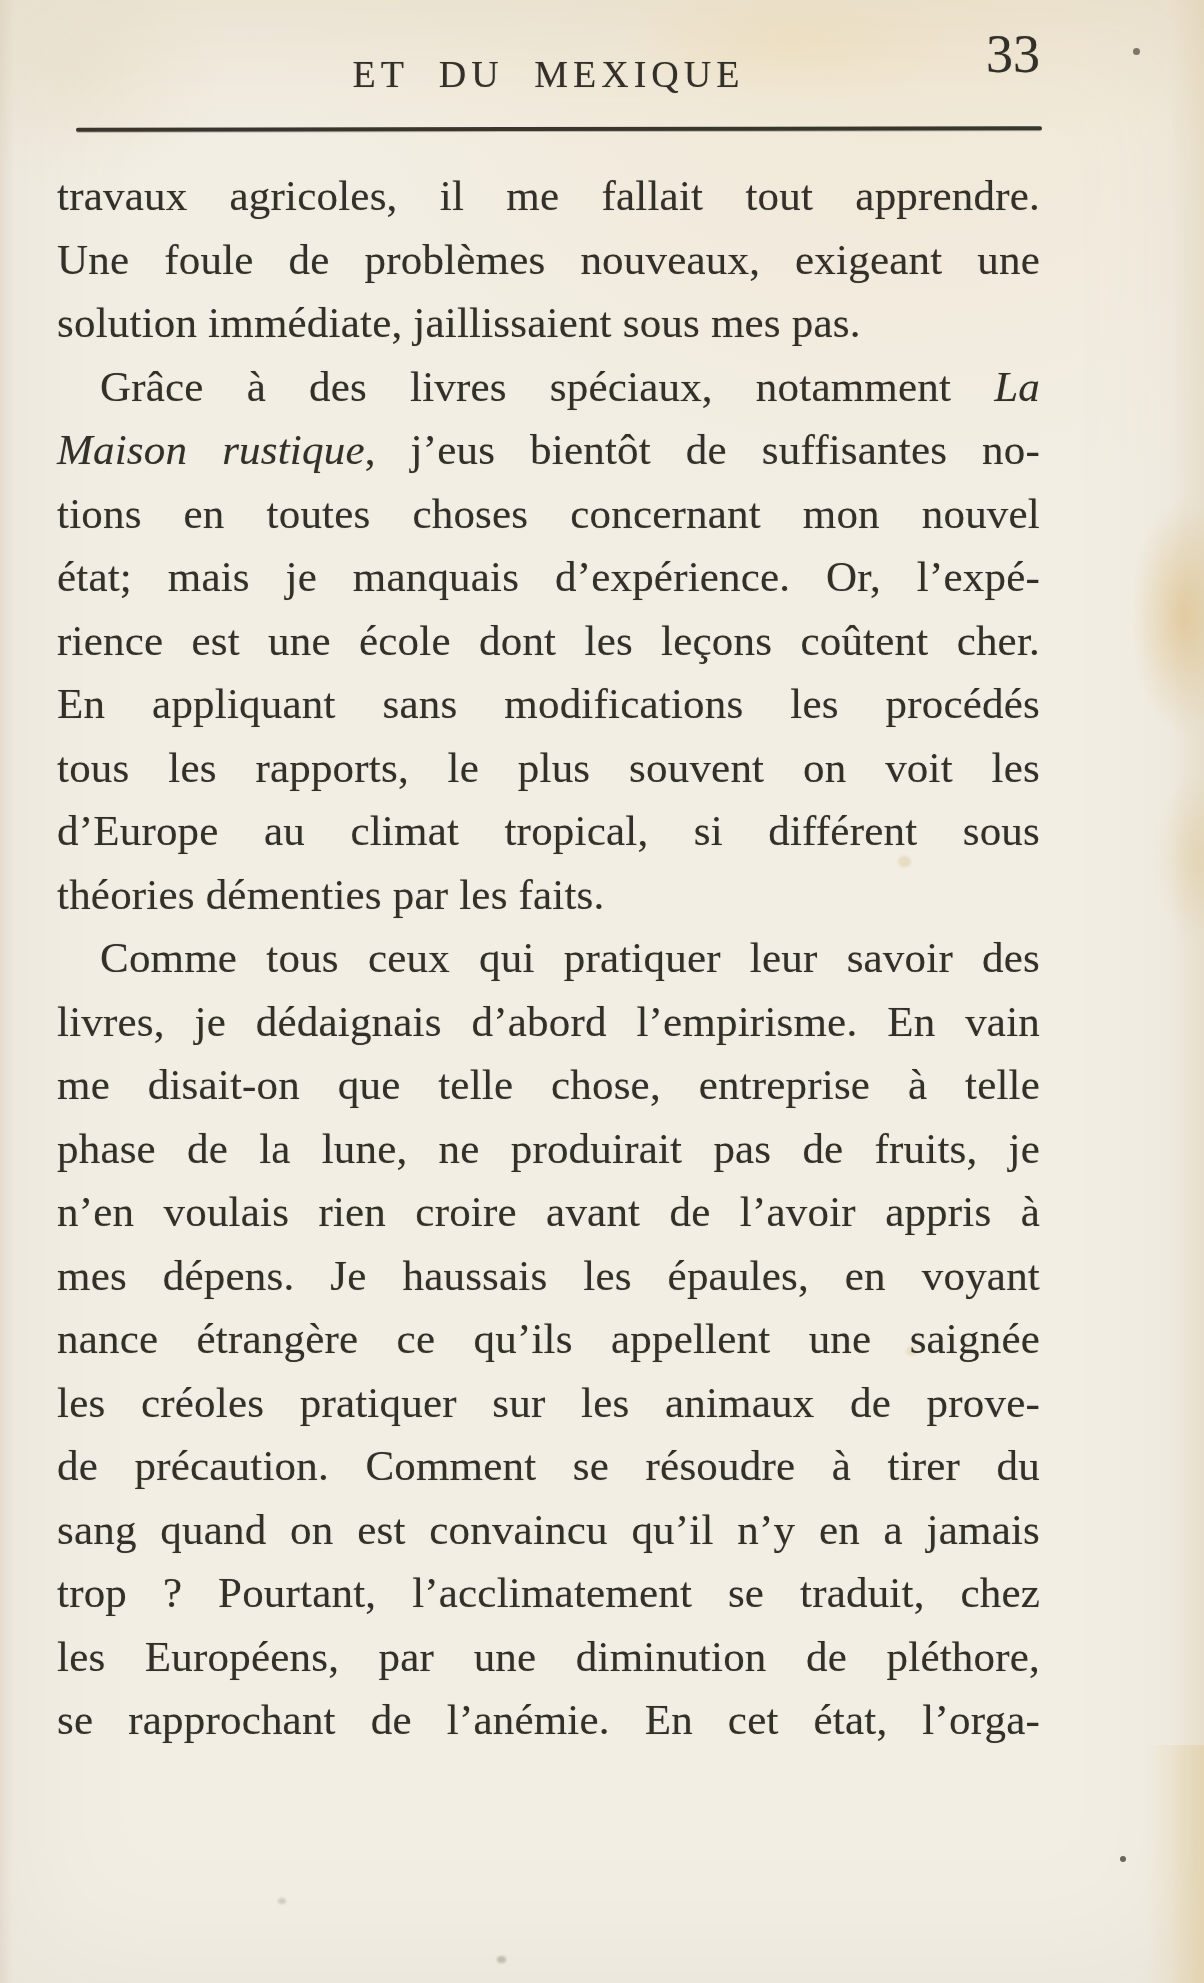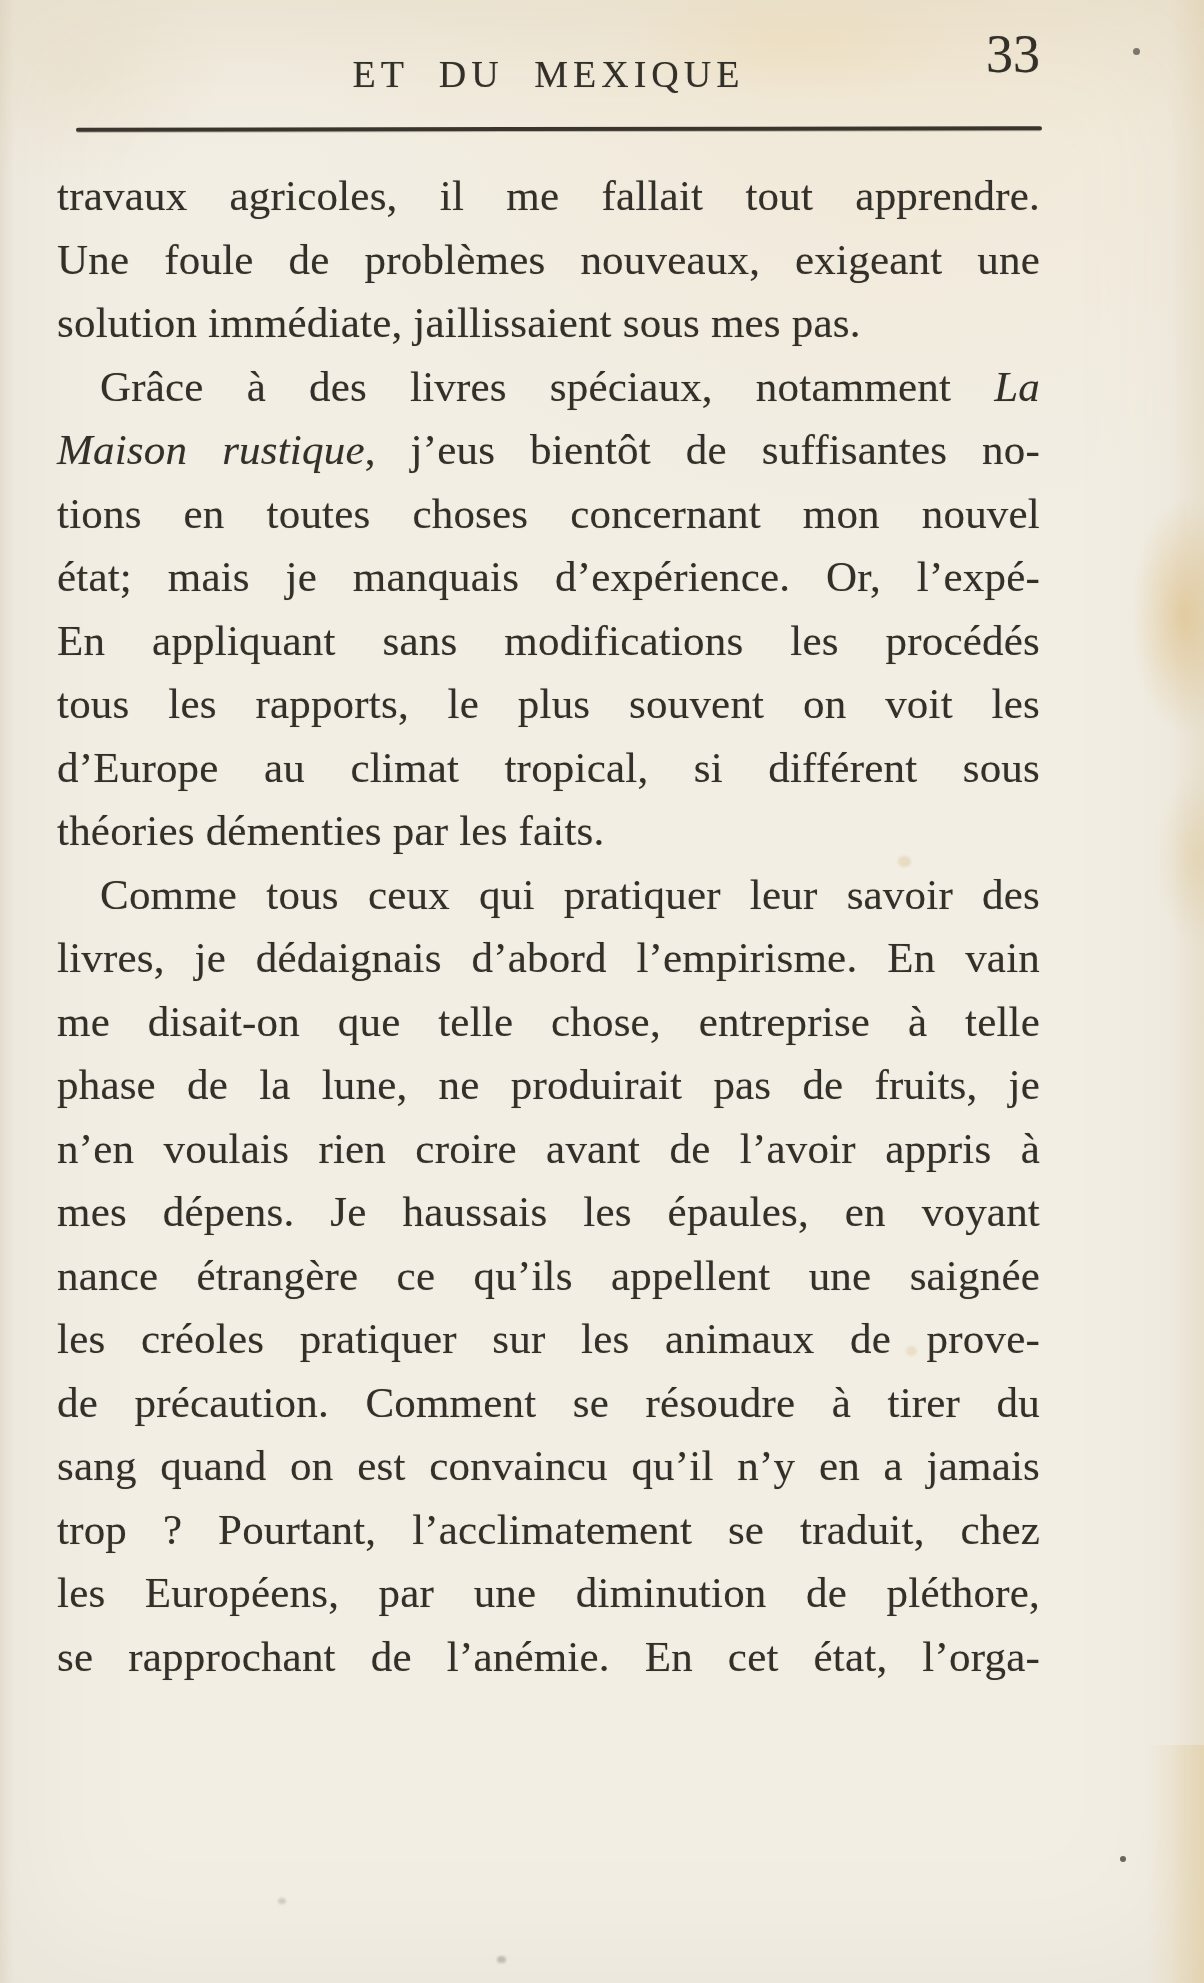--- a/index.html
+++ b/index.html
@@ -106,20 +106,21 @@
     <div class="line endpara"><span class="seg">solution immédiate, jaillissaient sous mes pas.</span></div>
 
     <div class="line indent"><span class="seg">Grâce à des livres spéciaux, notamment </span><i class="seg em">La</i></div>
 
     <div class="line"><i class="seg em">Maison rustique</i><span class="seg">, j’eus bientôt de suffisantes no-</span></div>
 
     <div class="line"><span class="seg">tions en toutes choses concernant mon nouvel</span></div>
 
     <div class="line"><span class="seg">état; mais je manquais d’expérience. Or, l’expé-</span></div>
 
+    <div class="line"><span class="seg">rience est une école dont les leçons coûtent cher.</span></div>
 
     <div class="line"><span class="seg">En appliquant sans modifications les procédés</span></div>
 
     <div class="line"><span class="seg">tous les rapports, le plus souvent on voit les</span></div>
 
     <div class="line"><span class="seg">d’Europe au climat tropical, si différent sous</span></div>
 
     <div class="line endpara"><span class="seg">théories démenties par les faits.</span></div>
 
     <div class="line indent"><span class="seg">Comme tous ceux qui pratiquer leur savoir des</span></div>

